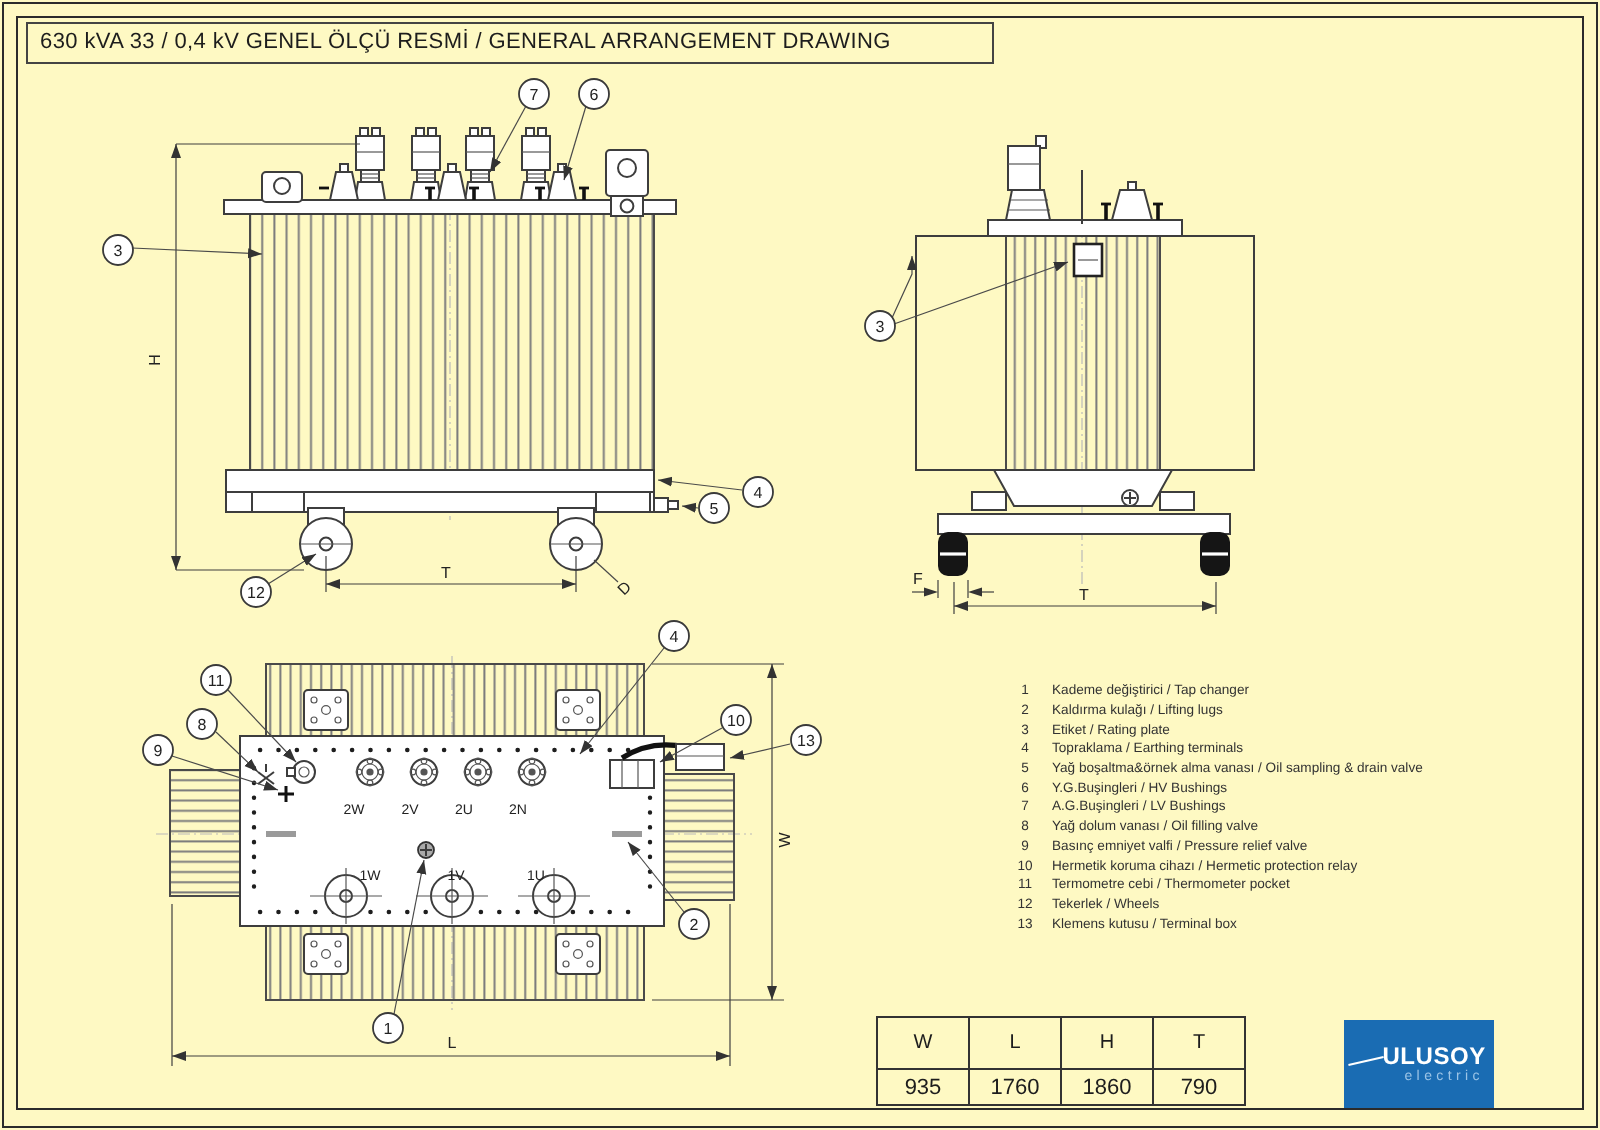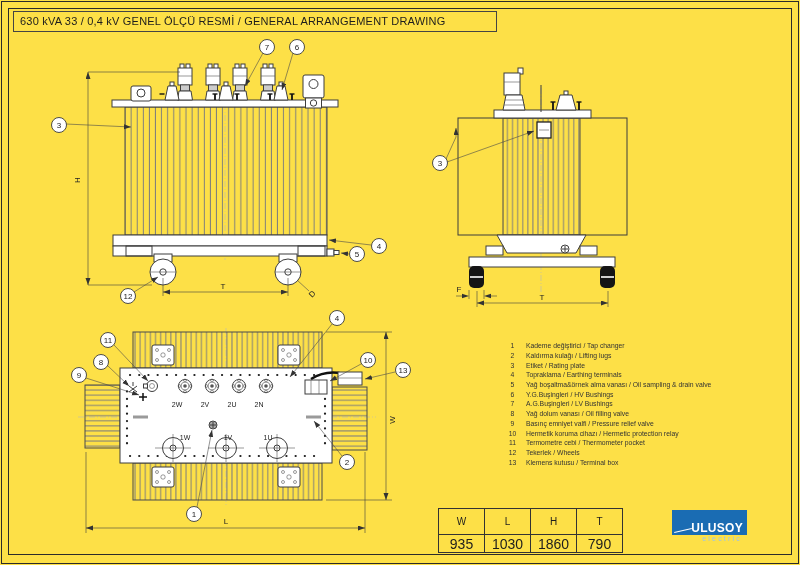--- a/index.html
+++ b/index.html
@@ -1,32 +1,32 @@
 <!DOCTYPE html>
 <html><head>
 <meta charset="utf-8">
 <style>
   html,body{margin:0;padding:0;background:#e8e8e8;}
-  .sheet{position:relative;width:800px;height:565px;background:#fde047;overflow:hidden;
+  .sheet{position:relative;width:800px;height:565px;background:#fef9c3;overflow:hidden;
          font-family:"Liberation Sans",sans-serif;color:#222;}
   .outer-border{position:absolute;left:1px;top:1px;width:796px;height:561px;border:1.5px solid #2b2b2b;}
   .frame{position:absolute;left:8px;top:8px;width:782px;height:545px;border:1.8px solid #2b2b2b;}
   .title-box{position:absolute;left:13px;top:11px;width:476px;height:19px;border:1px solid #444;
              line-height:19px;padding-left:6px;font-size:11px;letter-spacing:.2px;color:#1d1d1d;
              white-space:nowrap;overflow:hidden;}
   .legend{position:absolute;left:506px;top:341px;width:288px;font-size:6.8px;color:#333;}
   .legend-row{display:flex;align-items:center;height:9.7px;}
   .lg-num{width:13px;text-align:center;flex:0 0 13px;}
   .lg-label{padding-left:7px;white-space:nowrap;}
   table.dims{position:absolute;left:438px;top:508px;border-collapse:collapse;table-layout:fixed;}
   table.dims th,table.dims td{border:1px solid #333;text-align:center;font-weight:normal;
        font-size:10px;color:#1d1d1d;padding:0;}
   table.dims th{width:45px;height:25px;}
-  table.dims td{height:17px;font-size:14px;}
-  .logo{position:absolute;left:672px;top:510px;width:75px;height:25px;background:#1a6cb3;}
+  table.dims td{height:17px;font-size:11px;}
+  .logo{position:absolute;left:672px;top:510px;width:75px;height:44px;background:#1a6cb3;}
   .logo-name{position:absolute;right:4px;top:11px;font-size:12px;font-weight:bold;color:#fff;letter-spacing:.3px;}
   .logo-sub{position:absolute;right:5px;top:25px;font-size:7px;color:#9cc4e6;letter-spacing:2.2px;}
   .logo-swoosh{position:absolute;left:2px;top:20px;width:18px;height:0;border-top:1.6px solid #fff;
                transform:rotate(-13deg);}
   svg text{font-family:"Liberation Sans",sans-serif;}
   .ln{stroke:#3d3d3d;fill:none;stroke-width:1;}
   .lnw{stroke:#3d3d3d;fill:#fff;stroke-width:1;}
   .lnt{stroke:#555;fill:none;stroke-width:.6;}
   .cl{stroke:#b9b9b9;stroke-width:.6;stroke-dasharray:6 2 1 2;fill:none;}
   .dim{stroke:#3f3f3f;stroke-width:.6;fill:none;}
@@ -568,21 +568,21 @@
   <table class="dims">
     <tbody>
         <tr>
       <th>W</th>
       <th>L</th>
       <th>H</th>
       <th>T</th>
     </tr>
     <tr>
       <td>935</td>
-      <td>1030</td>
+      <td>1760</td>
       <td>1860</td>
       <td>790</td>
     </tr>
   </tbody>
     </table>
 
   
   <div class="logo">
     <div class="logo-swoosh"></div>
     <div class="logo-name">ULUSOY</div>

